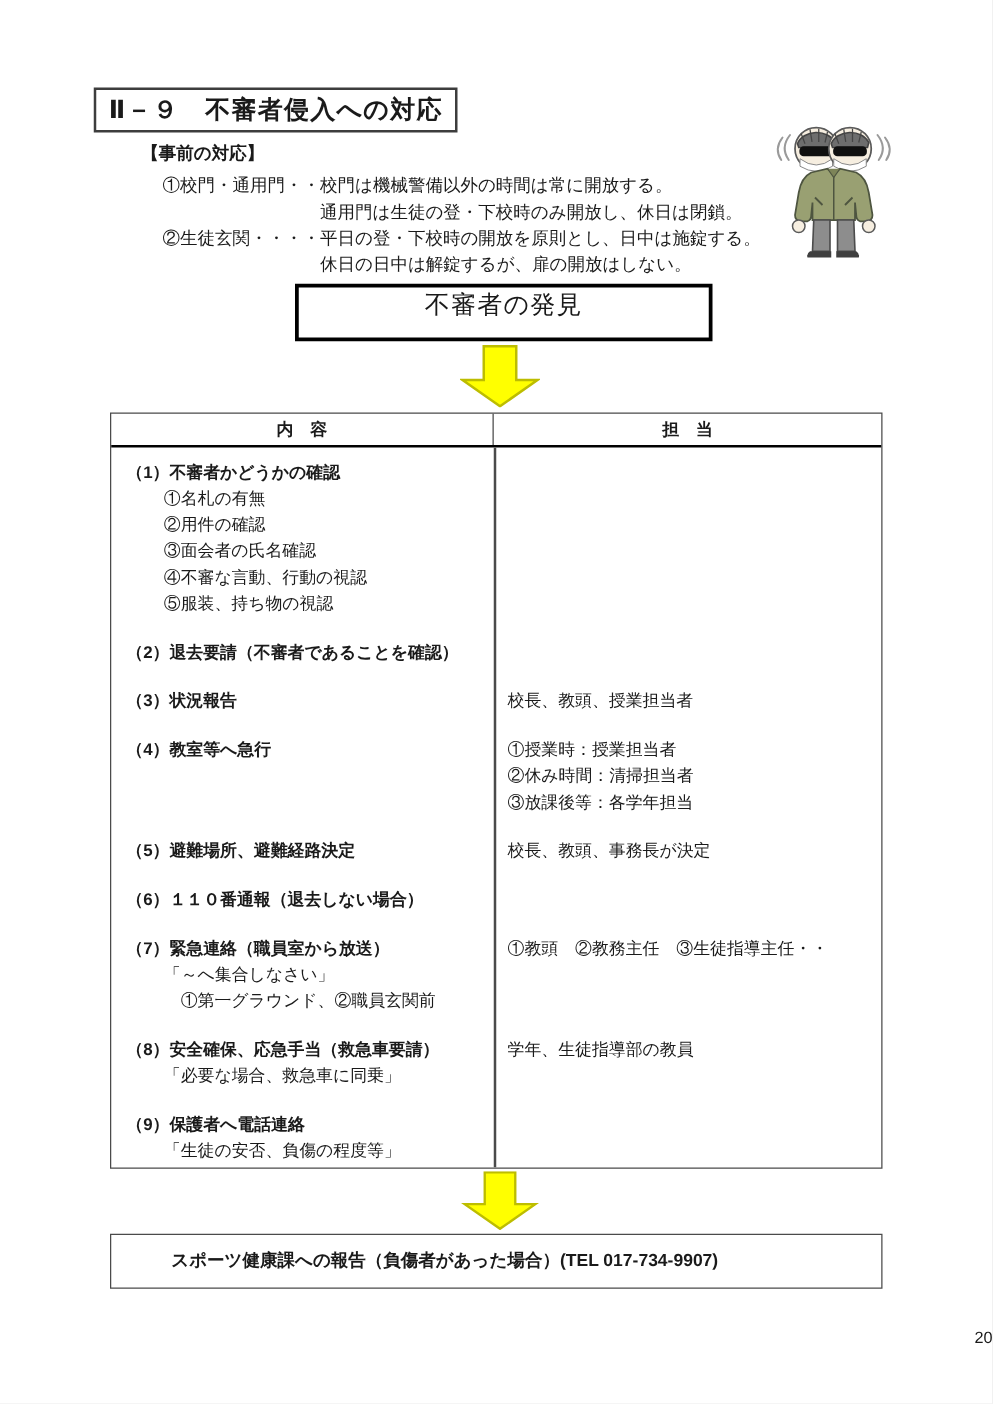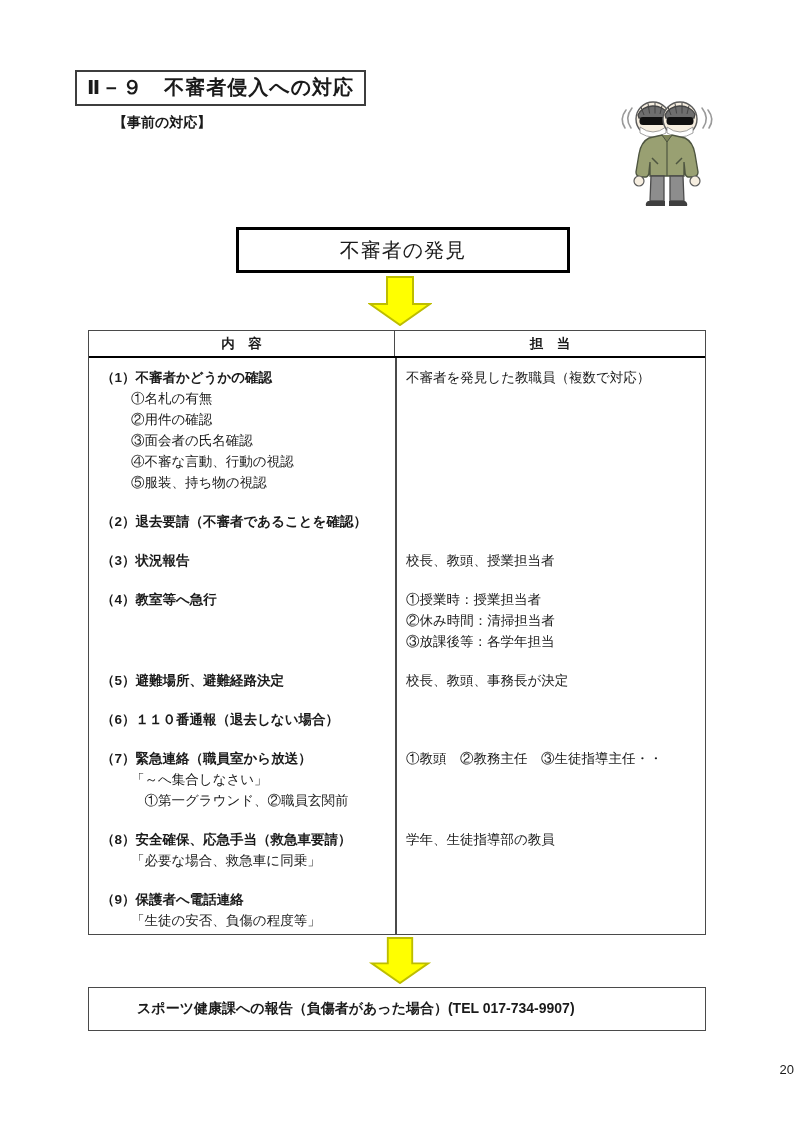--- a/index.html
+++ b/index.html
@@ -27,21 +27,21 @@
   .pre-items { margin-left:17px; font-size:14px; line-height:21px; }
   .pre-item .l2 { margin-left:126px; }
 
   
   .illustration { position:absolute; left:614px; top:90px; width:106px; height:120px; }
 
   
   .discovery-box {
     position:absolute; left:236px; top:227px; width:328px; height:40px;
     border:3px solid #000; background:#fff;
-    display:flex; align-items:center; justify-content:center;
+    display:flex; justify-content:center;
     font-family:"Liberation Sans","DejaVu Sans",sans-serif;
     font-size:20px; letter-spacing:1px;
   }
 
   .arrow { position:absolute; left:368px; width:64px; height:50px; }
   .arrow-1 { top:276px; }
   .arrow-2 { top:937px; height:47px; }
 
   
   .rtable {
@@ -89,20 +89,30 @@
 <body>
 
 <div class="page">
 
   <div class="title-box">
     <span>Ⅱ－９　不審者侵入への対応</span>
   </div>
 
   <div class="pre-section">
     <div class="pre-head">【事前の対応】</div>
+    <div class="pre-items">
+      <div class="pre-item">
+        <div class="l1">①校門・通用門・・校門は機械警備以外の時間は常に開放する。</div>
+        <div class="l2">通用門は生徒の登・下校時のみ開放し、休日は閉鎖。</div>
+      </div>
+      <div class="pre-item">
+        <div class="l1">②生徒玄関・・・・平日の登・下校時の開放を原則とし、日中は施錠する。</div>
+        <div class="l2">休日の日中は解錠するが、扉の開放はしない。</div>
+      </div>
+    </div>
   </div>
 
   <svg class="illustration" viewBox="0 0 106 120" xmlns="http://www.w3.org/2000/svg">
 
     <g stroke="#9a9a9a" stroke-width="1.6" fill="none" stroke-linecap="round">
       <path d="M12 20 q-7 9 -1 18"></path>
       <path d="M18 18 q-8 10 -1 20"></path>
       <path d="M94 20 q7 9 1 18"></path>
       <path d="M88 18 q8 10 1 20"></path>
     </g>
@@ -155,23 +165,20 @@
       <div class="vdivider"></div>
     <div class="trow">
           <div class="cell-left">
             <div class="row-title">（1）不審者かどうかの確認</div>
             <div class="row-sub">①名札の有無</div>
             <div class="row-sub">②用件の確認</div>
             <div class="row-sub">③面会者の氏名確認</div>
             <div class="row-sub">④不審な言動、行動の視認</div>
             <div class="row-sub">⑤服装、持ち物の視認</div>
           </div>
-          <div class="cell-right">
-            <div>不審者を発見した教職員（複数で対応）</div>
-          </div>
         </div>
         <div class="trow">
           <div class="cell-left">
             <div class="row-title">（2）退去要請（不審者であることを確認）</div>
           </div>
           <div class="cell-right"></div>
         </div>
         <div class="trow">
           <div class="cell-left">
             <div class="row-title">（3）状況報告</div>

